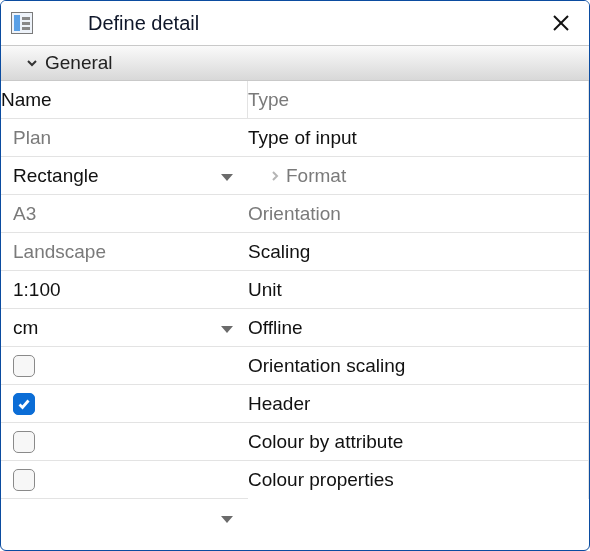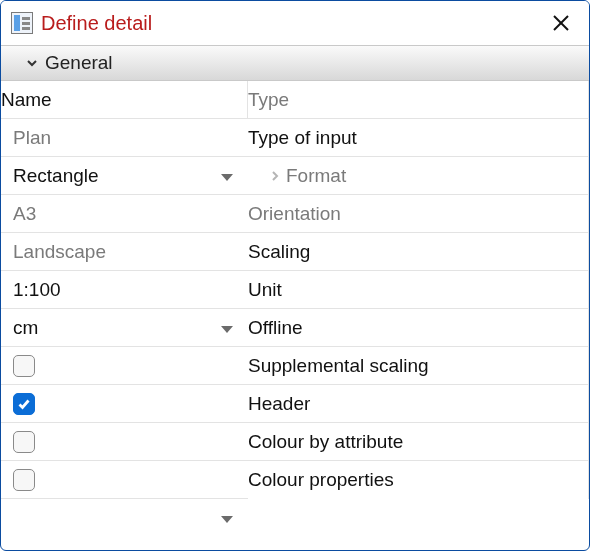--- a/index.html
+++ b/index.html
@@ -41,21 +41,22 @@
   }
   .app-icon::after{
     content:"";
     position:absolute;
     left:10px; right:2px; top:4px; height:3px;
     background:#888;
     box-shadow: 0 5px 0 #888, 0 10px 0 #888;
   }
   .title-text {
     font-size: 20px;
-    color:#b91c1c;
+    color:#0f172a;
+    margin-left:47px;
   }
   .close-btn {
     margin-left:auto;
     width: 28px; height: 28px;
     display:flex; align-items:center; justify-content:center;
     cursor:pointer;
   }
   .close-btn svg { width:18px; height:18px; }
 
   .section-header {
@@ -182,21 +183,21 @@
       <span class="dd-caret"><svg viewBox="0 0 14 10">
             <polygon points="1,2 13,2 7,9"></polygon>
           </svg></span>
     </div>
 
     <div class="cell-label">Offline</div>
     <div class="cell-value">
       <span class="checkbox"></span>
     </div>
 
-    <div class="cell-label">Supplemental scaling</div>
+    <div class="cell-label">Orientation scaling</div>
     <div class="cell-value">
       <span class="checkbox checked">
           <svg viewBox="0 0 14 14">
             <polyline points="2.5,7.5 5.5,10.5 11.5,3.5"></polyline>
           </svg>
         </span>
     </div>
 
     <div class="cell-label">Header</div>
     <div class="cell-value">

